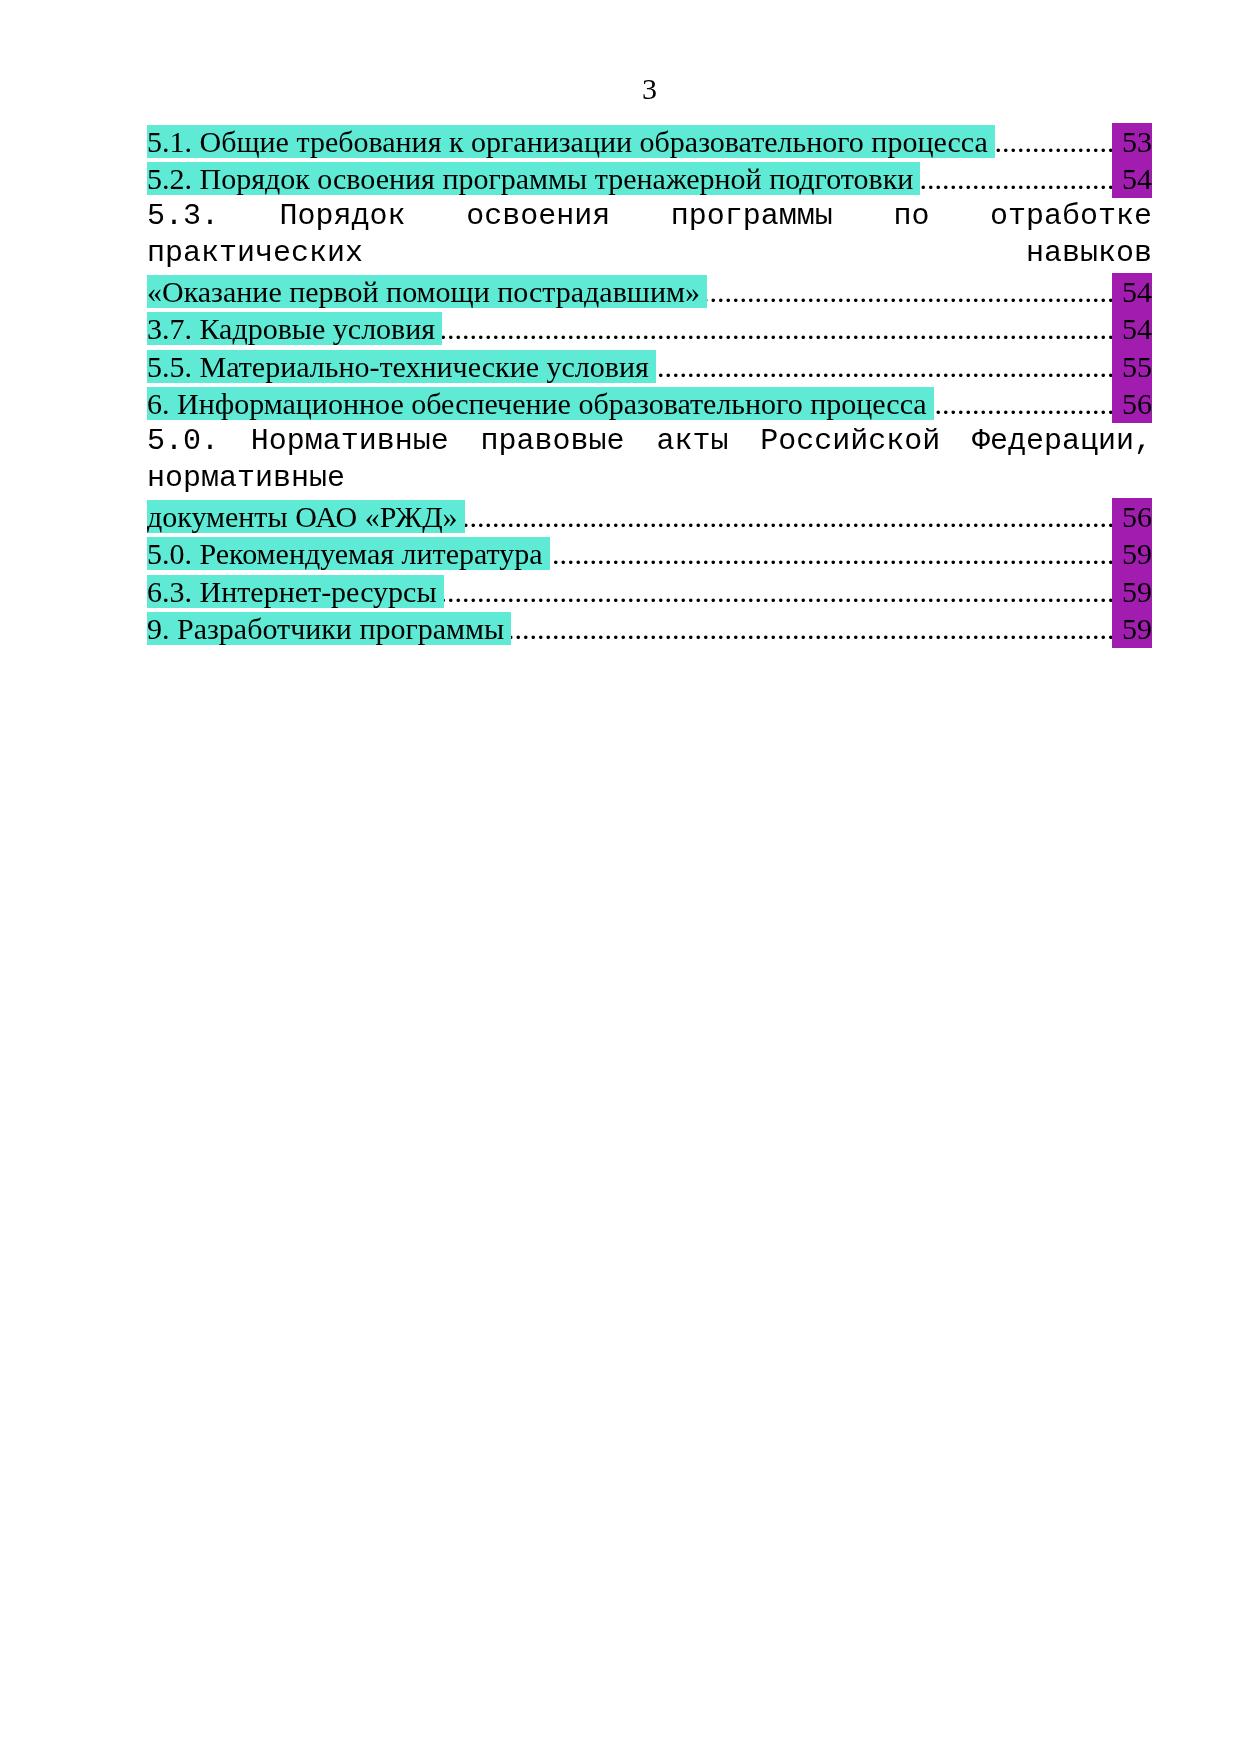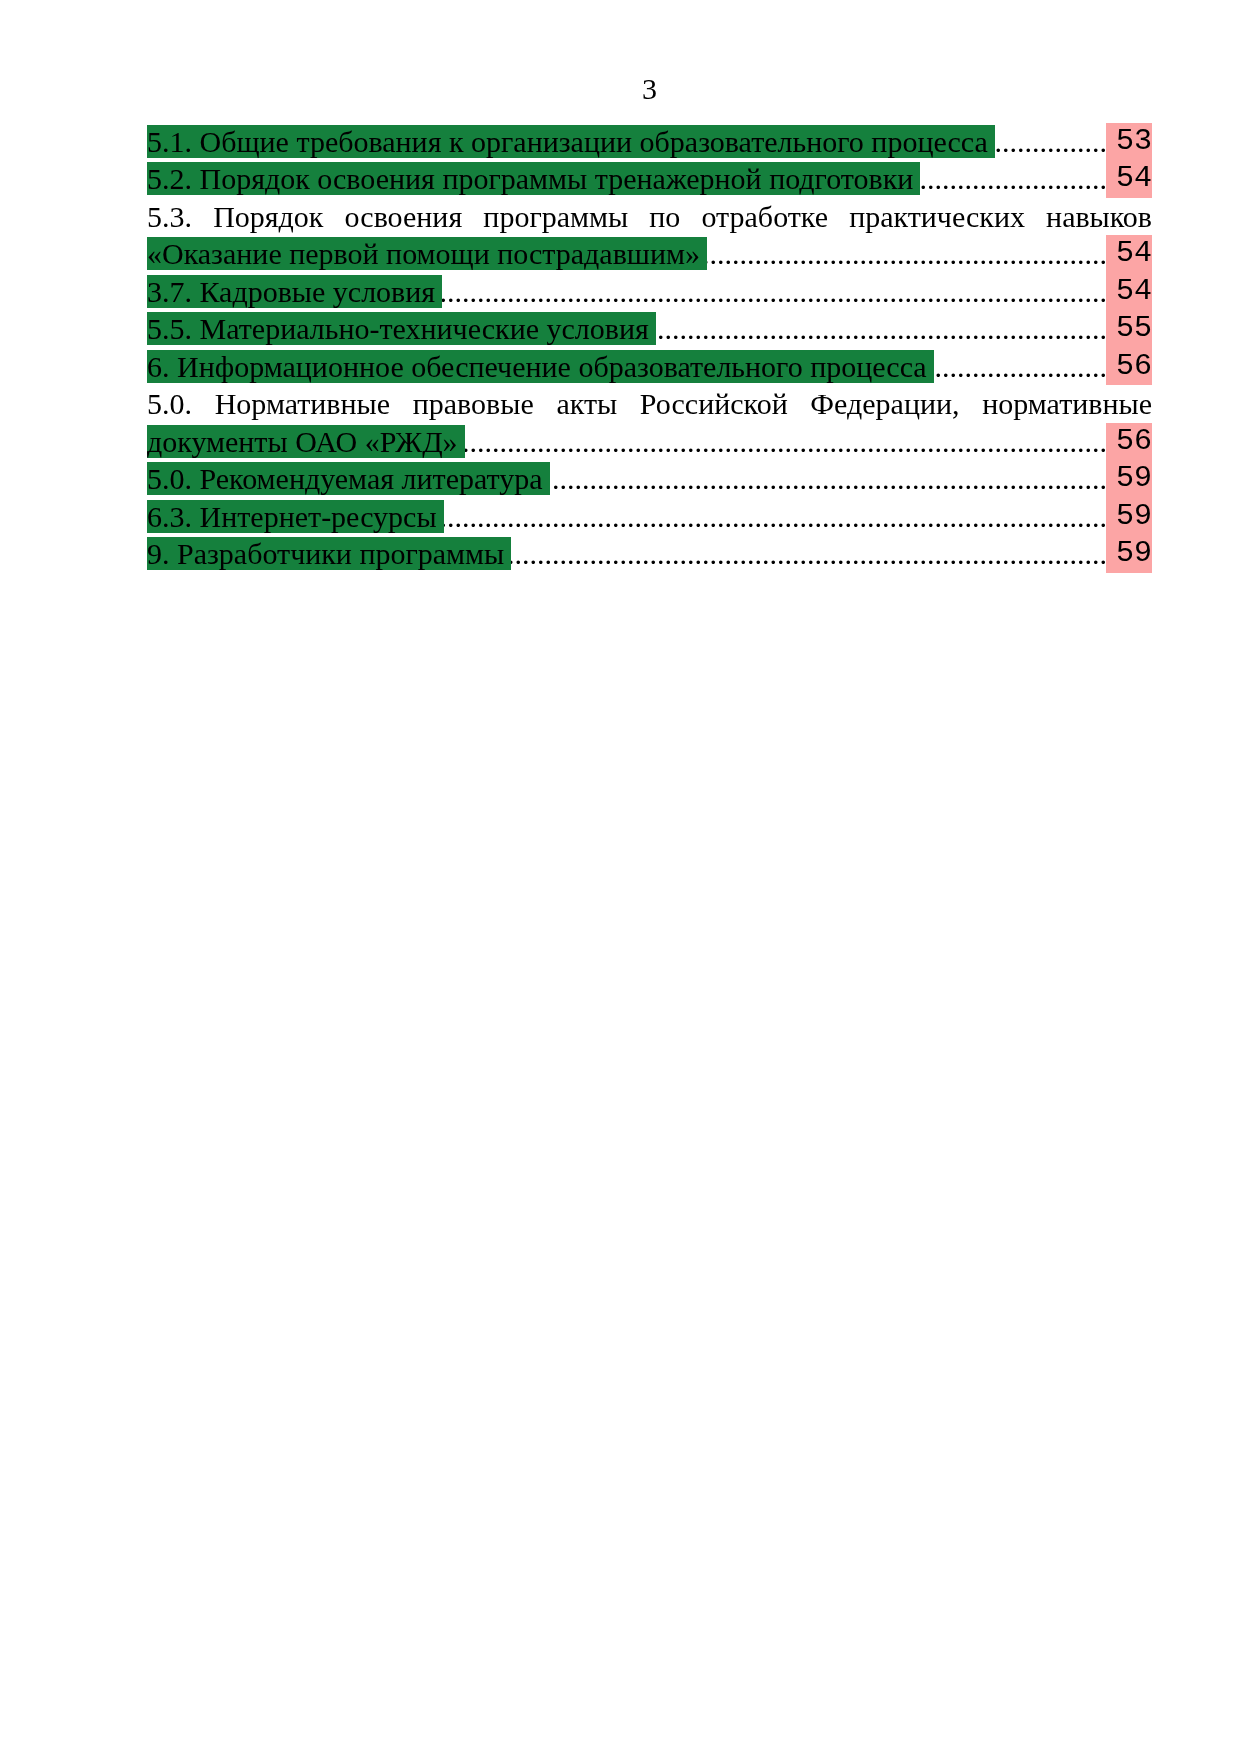--- a/index.html
+++ b/index.html
@@ -34,34 +34,34 @@
     overflow: hidden;
     white-space: nowrap;
     z-index: 0;
   }
   .dots::after {
     content: "..............................................................................................................................................................................................................";
   }
   .t {
     position: relative;
     z-index: 1;
-    background: #15803d;
+    background: #5eead4;
     padding-right: 7px;
   }
   .pg {
     float: right;
     position: relative;
     z-index: 1;
-    background: #fca5a5;
+    background: #a21caf;
     padding-left: 10px;
-    font-family: Liberation Mono, monospace;
   }
   .just {
     text-align: justify;
     text-align-last: justify;
+    font-family: Liberation Mono, monospace;
   }
 </style>
 </head>
 <body>
 
 <div class="page">
   <div class="content">
 
     <div class="page-number-header">3</div>
 

